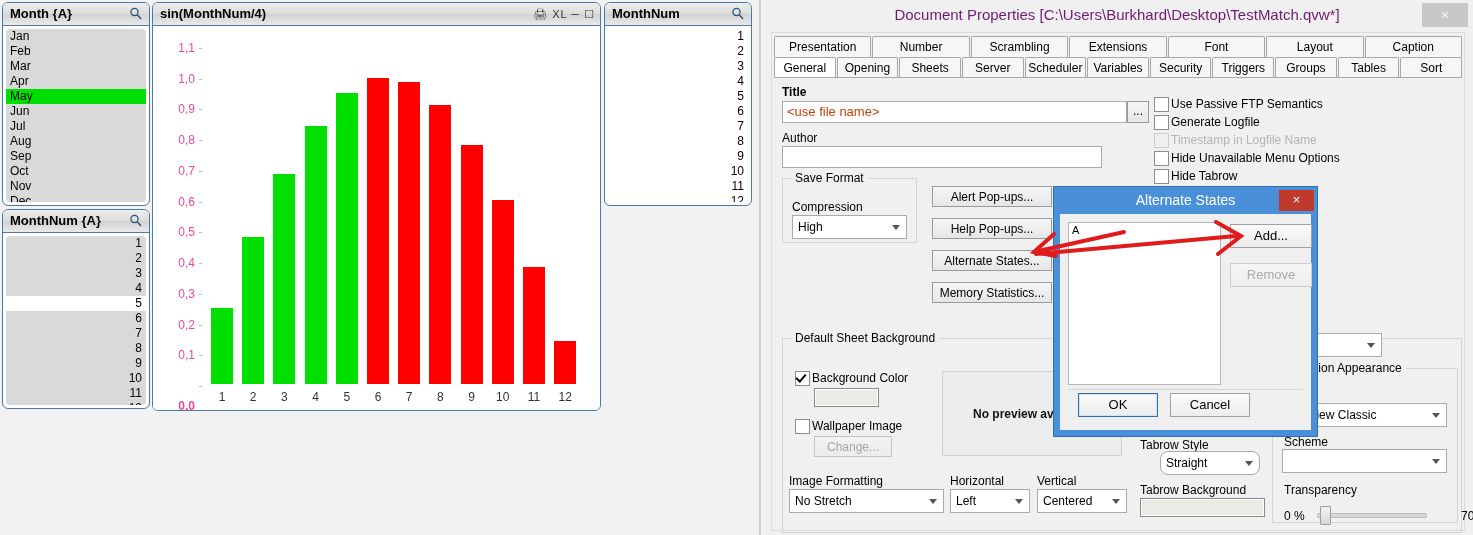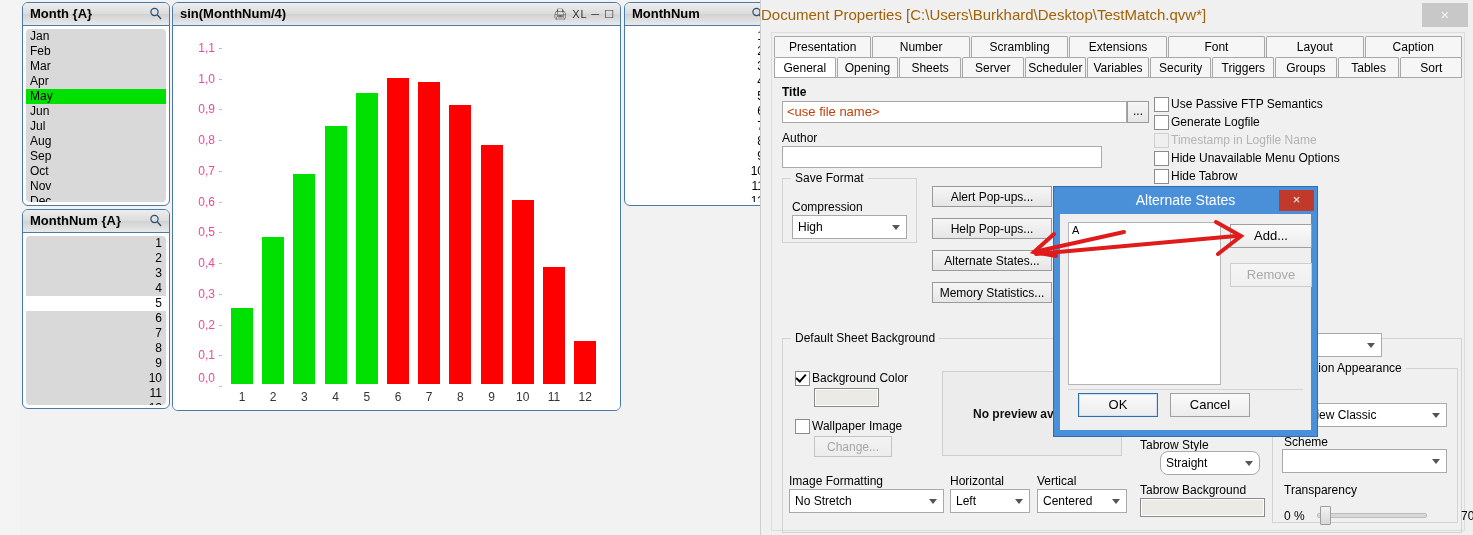--- a/index.html
+++ b/index.html
@@ -11,21 +11,20 @@
     background:#f4f4f4;
     overflow:hidden;
     position:relative;
     color:#000;
   }
 
   
   #qv-canvas{
     position:absolute; left:0; top:0; width:760px; height:535px;
     background:#f2f2f2;
-    margin-left:20px;
   }
   #qv-canvas:after{
     content:""; position:absolute; right:0; top:0; width:1px; height:535px;
     background:#d0d0d0;
   }
 
   
   .qv-obj{ position:absolute; background:#fff; border:1px solid #4a7ba7;
            border-radius:6px; overflow:hidden; }
   .qv-cap{
@@ -58,22 +57,22 @@
   .bar{ position:absolute; bottom:26px; }
   .xt{ position:absolute; bottom:6px; font-size:12px; color:#333; text-align:center;
        transform:translateX(-50%); }
 
   
   #docprops{
     position:absolute; left:760px; top:0; width:713px; height:535px;
     background:#f0f0f0; border-left:1px solid #cfcfcf;
   }
   #dp-title{
-    height:30px; line-height:30px; text-align:left;
-    font-size:15px; color:#a16207; white-space:nowrap;
+    height:30px; line-height:30px; text-align:center;
+    font-size:15px; color:#701a75; white-space:nowrap;
   }
   #dp-close{
     position:absolute; right:5px; top:3px; width:46px; height:24px;
     background:#c8c8c8; color:#f4f4f4; font-size:15px; text-align:center;
     line-height:24px;
   }
   #dp-inner{ position:absolute; left:10px; top:32px; right:8px; bottom:4px;
              background:#f0f0f0; border:1px solid #dcdcdc; }
 
   
@@ -216,21 +215,21 @@
     <div class="qv-cap">
       <span>sin(MonthNum/4)</span>
       <span class="caps-icons">
         <span>🖨</span>
         <span>XL</span>
         <span>─</span>
         <span>☐</span>
       </span>
     </div>
     <div id="chart-plot">
-        <div class="yt" style="top: 352px;">0,0</div>
+        <div class="yt" style="top: 380px; font-weight: bold;">0,0</div>
         <div class="ytick" style="top: 360px;"></div>
         <div class="yt" style="top: 329.273px;">0,1</div>
         <div class="ytick" style="top: 329.273px;"></div>
         <div class="yt" style="top: 298.545px;">0,2</div>
         <div class="ytick" style="top: 298.545px;"></div>
         <div class="yt" style="top: 267.818px;">0,3</div>
         <div class="ytick" style="top: 267.818px;"></div>
         <div class="yt" style="top: 237.091px;">0,4</div>
         <div class="ytick" style="top: 237.091px;"></div>
         <div class="yt" style="top: 206.364px;">0,5</div>

